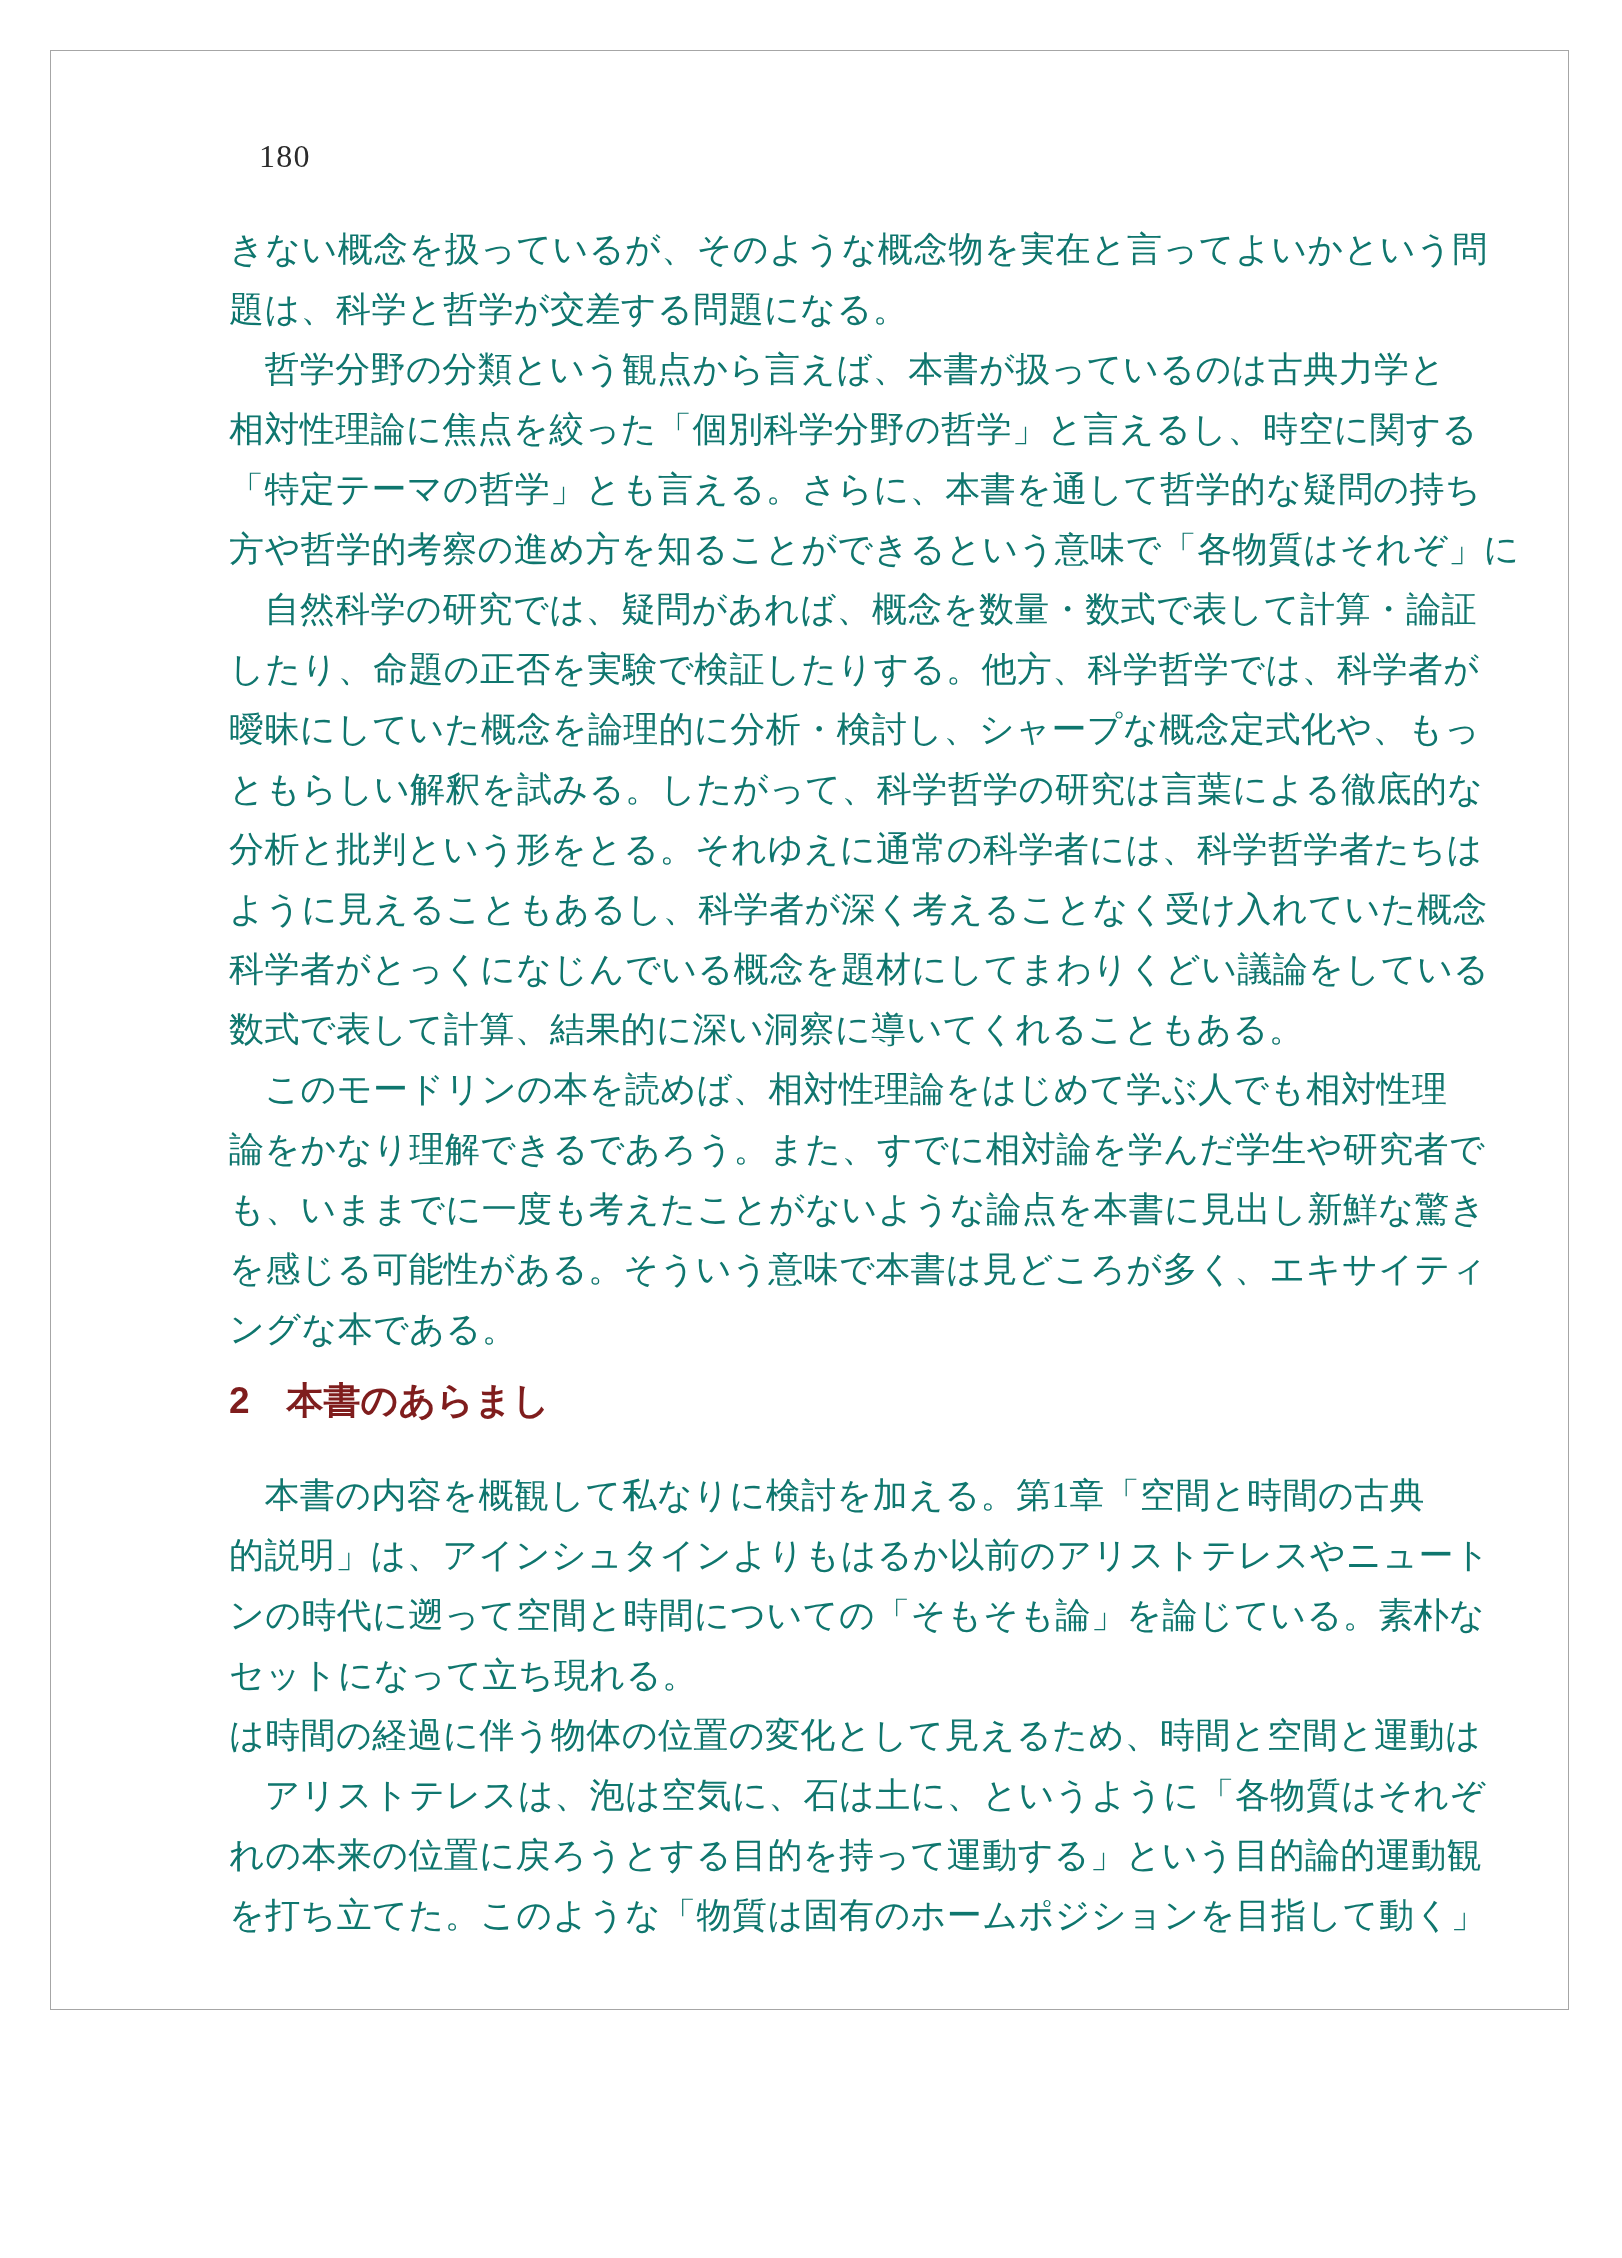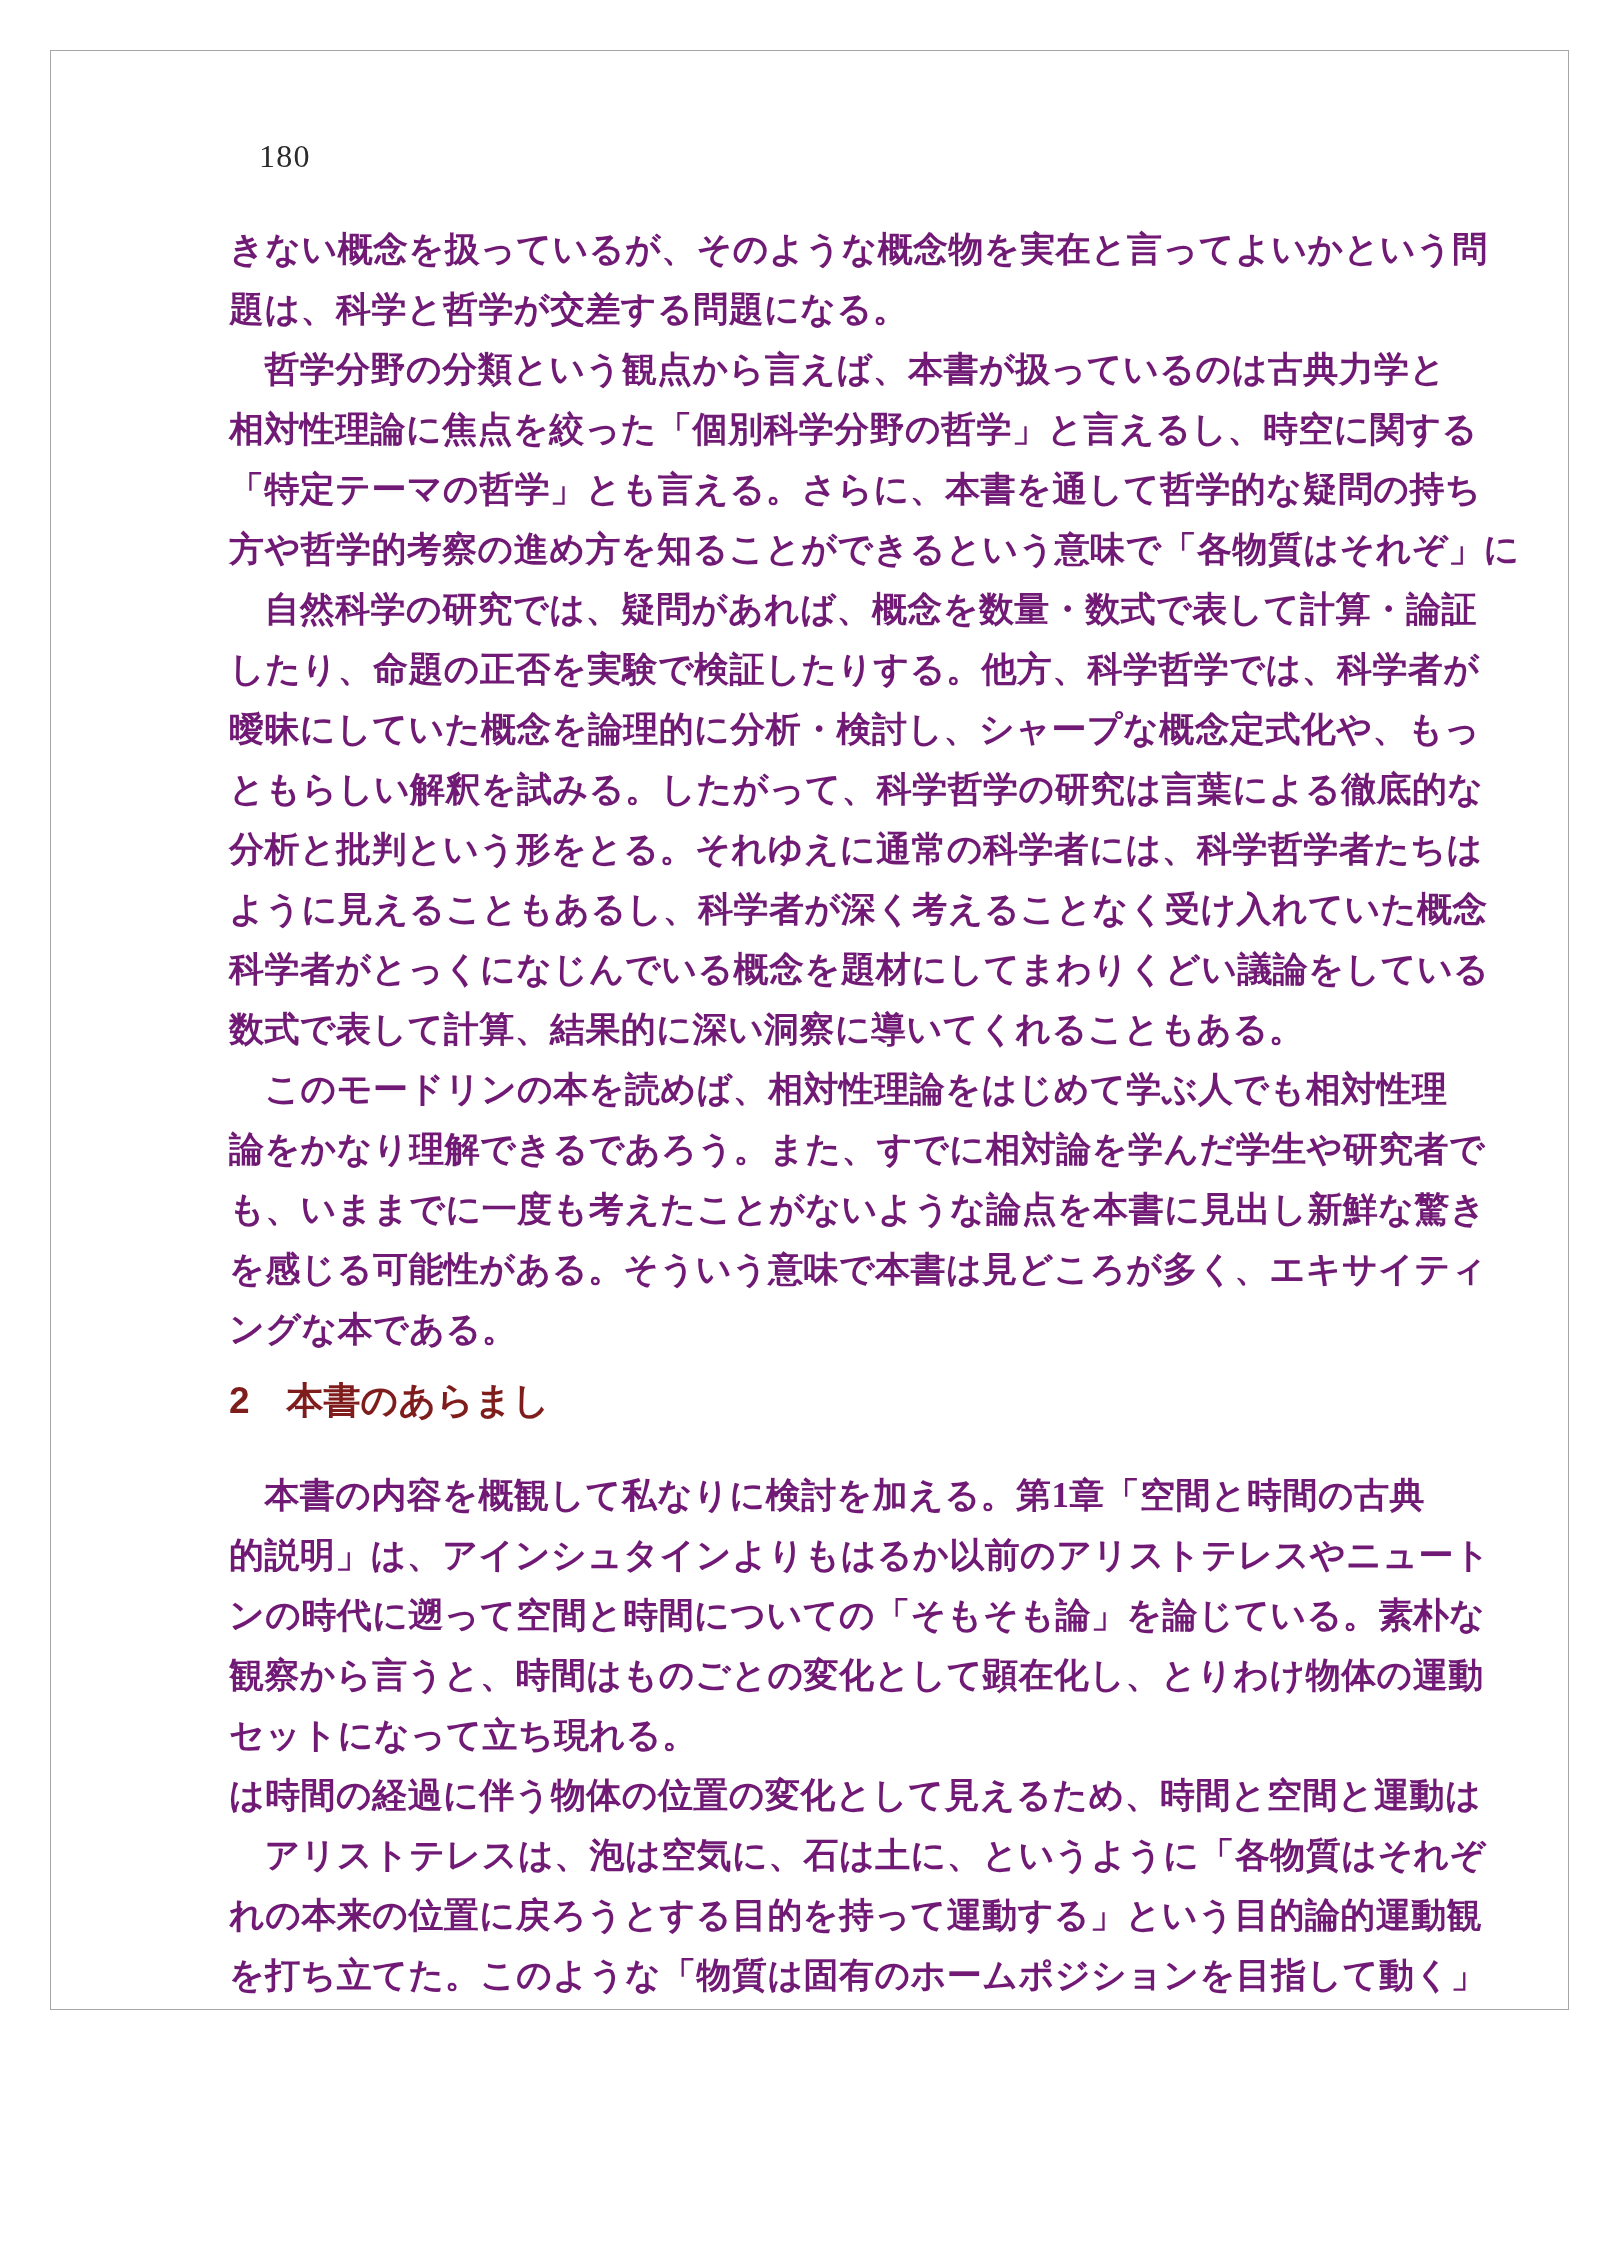--- a/index.html
+++ b/index.html
@@ -37,22 +37,21 @@
     top: 169px;
     width: 1235px;
   }
   .line {
     font-family: "Liberation Serif", "DejaVu Serif", serif;
     font-size: 35px;
     line-height: 60px;
     height: 60px;
     letter-spacing: 0.4px;
     white-space: nowrap;
-    color: #701a75;
-    font-weight: bold;
+    color: #0f766e;
   }
   .heading {
     margin: 10.6px 0 35px 0;
     height: 60px;
     font-family: "Liberation Sans", "DejaVu Sans", sans-serif;
     font-weight: 700;
     font-size: 37px;
     line-height: 60px;
     color: #7f1d1d;
     white-space: nowrap;
@@ -87,21 +86,20 @@
     <div class="line">論をかなり理解できるであろう。また、すでに相対論を学んだ学生や研究者で</div>
     <div class="line">も、いままでに一度も考えたことがないような論点を本書に見出し新鮮な驚き</div>
     <div class="line">を感じる可能性がある。そういう意味で本書は見どころが多く、エキサイティ</div>
     <div class="line">ングな本である。</div>
 
     <h2 class="heading">2　本書のあらまし</h2>
 
     <div class="line">　本書の内容を概観して私なりに検討を加える。第1章「空間と時間の古典</div>
     <div class="line">的説明」は、アインシュタインよりもはるか以前のアリストテレスやニュート</div>
     <div class="line">ンの時代に遡って空間と時間についての「そもそも論」を論じている。素朴な</div>
-    <div class="line">観察から言うと、時間はものごとの変化として顕在化し、とりわけ物体の運動</div>
     <div class="line">セットになって立ち現れる。</div>
     <div class="line">は時間の経過に伴う物体の位置の変化として見えるため、時間と空間と運動は</div>
 
     <div class="line">　アリストテレスは、泡は空気に、石は土に、というように「各物質はそれぞ</div>
     <div class="line">れの本来の位置に戻ろうとする目的を持って運動する」という目的論的運動観</div>
     <div class="line">を打ち立てた。このような「物質は固有のホームポジションを目指して動く」</div>
   </div>
 </div>
 
 

